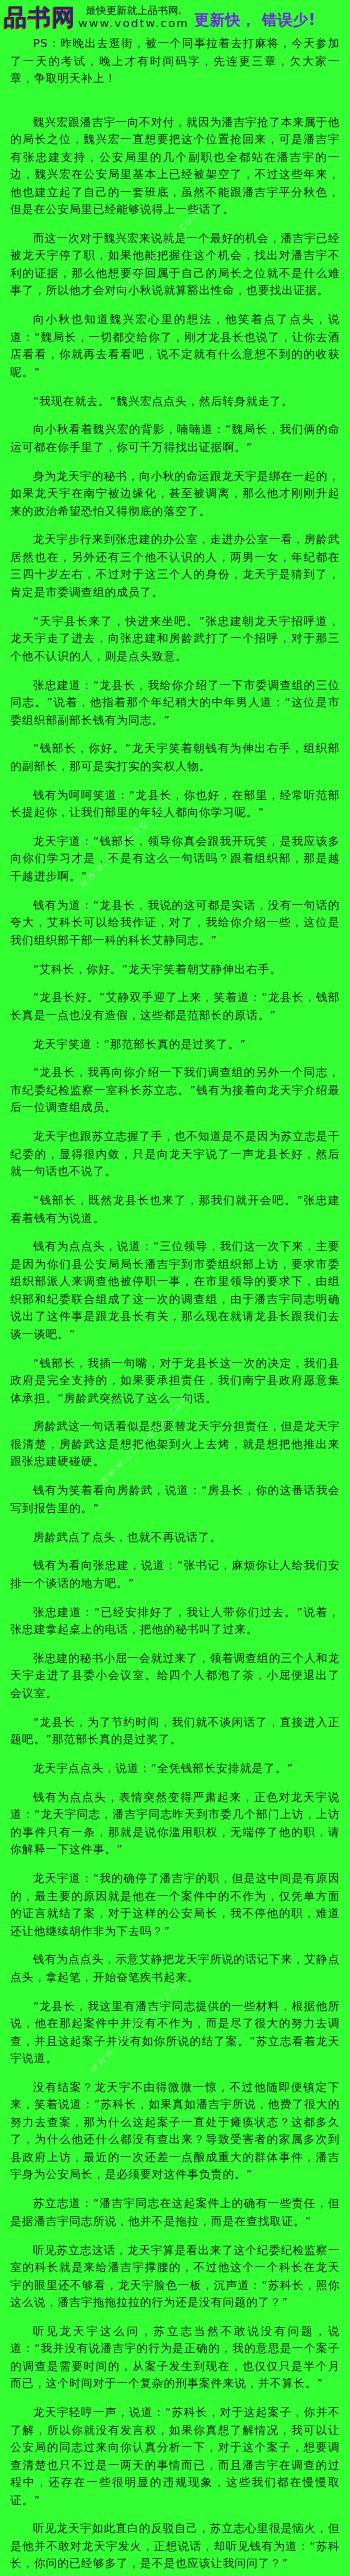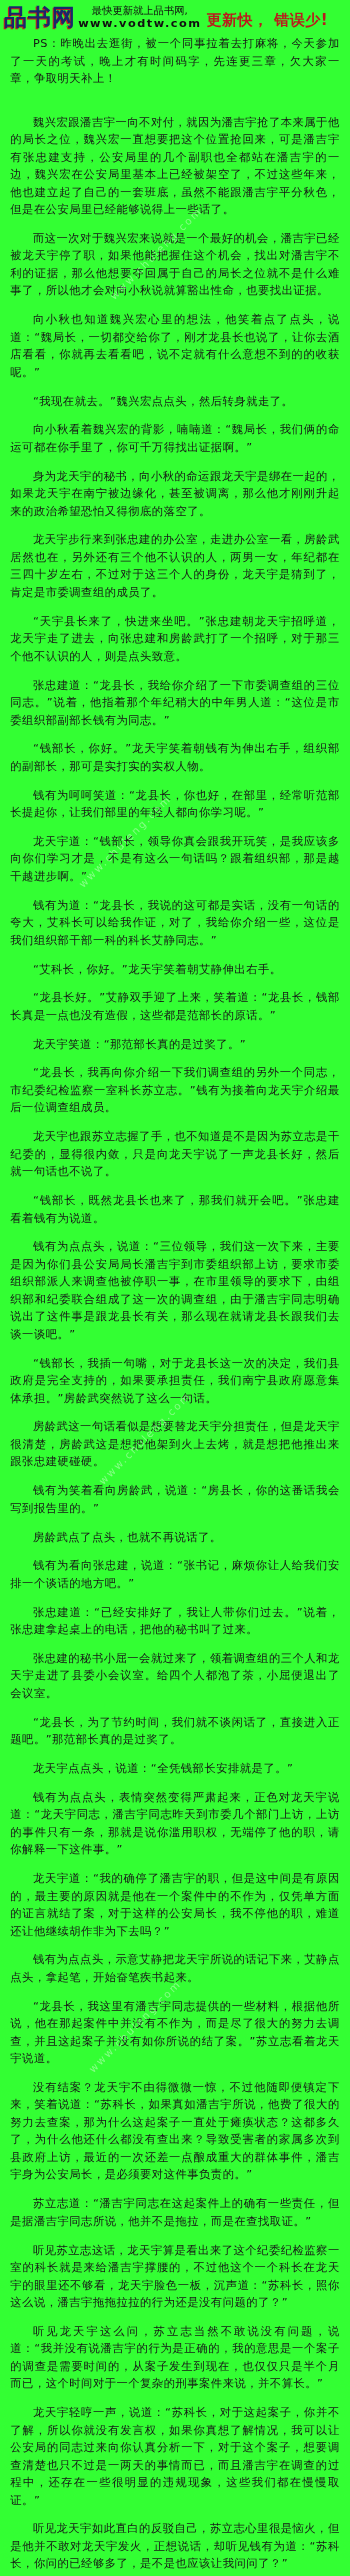--- a/index.html
+++ b/index.html
@@ -34,31 +34,31 @@
   .tagline-line1{
     display:block;
     font-size:10.3px;
     font-weight:normal;
     color:#101010;
     line-height:12.4px;
   }
   .tagline-line2{
     display:block;
     font-size:11.3px;
-    font-weight:bold;
+    font-weight:normal;
     color:#101010;
     letter-spacing:1.5px;
     line-height:13.4px;
   }
   .slogan{
     margin-left:5.2px;
     margin-top:4.1px;
     font-size:15px;
     font-weight:bold;
-    color:#b91c1c;
+    color:#6d28d9;
     letter-spacing:0.5px;
   }
   .content{
     padding:2.1px 10.3px 15.5px 10.3px;
     color:#161616;
     font-size:11.3px;
     line-height:17.5px;
     letter-spacing:0.5px;
     text-align:justify;
   }

